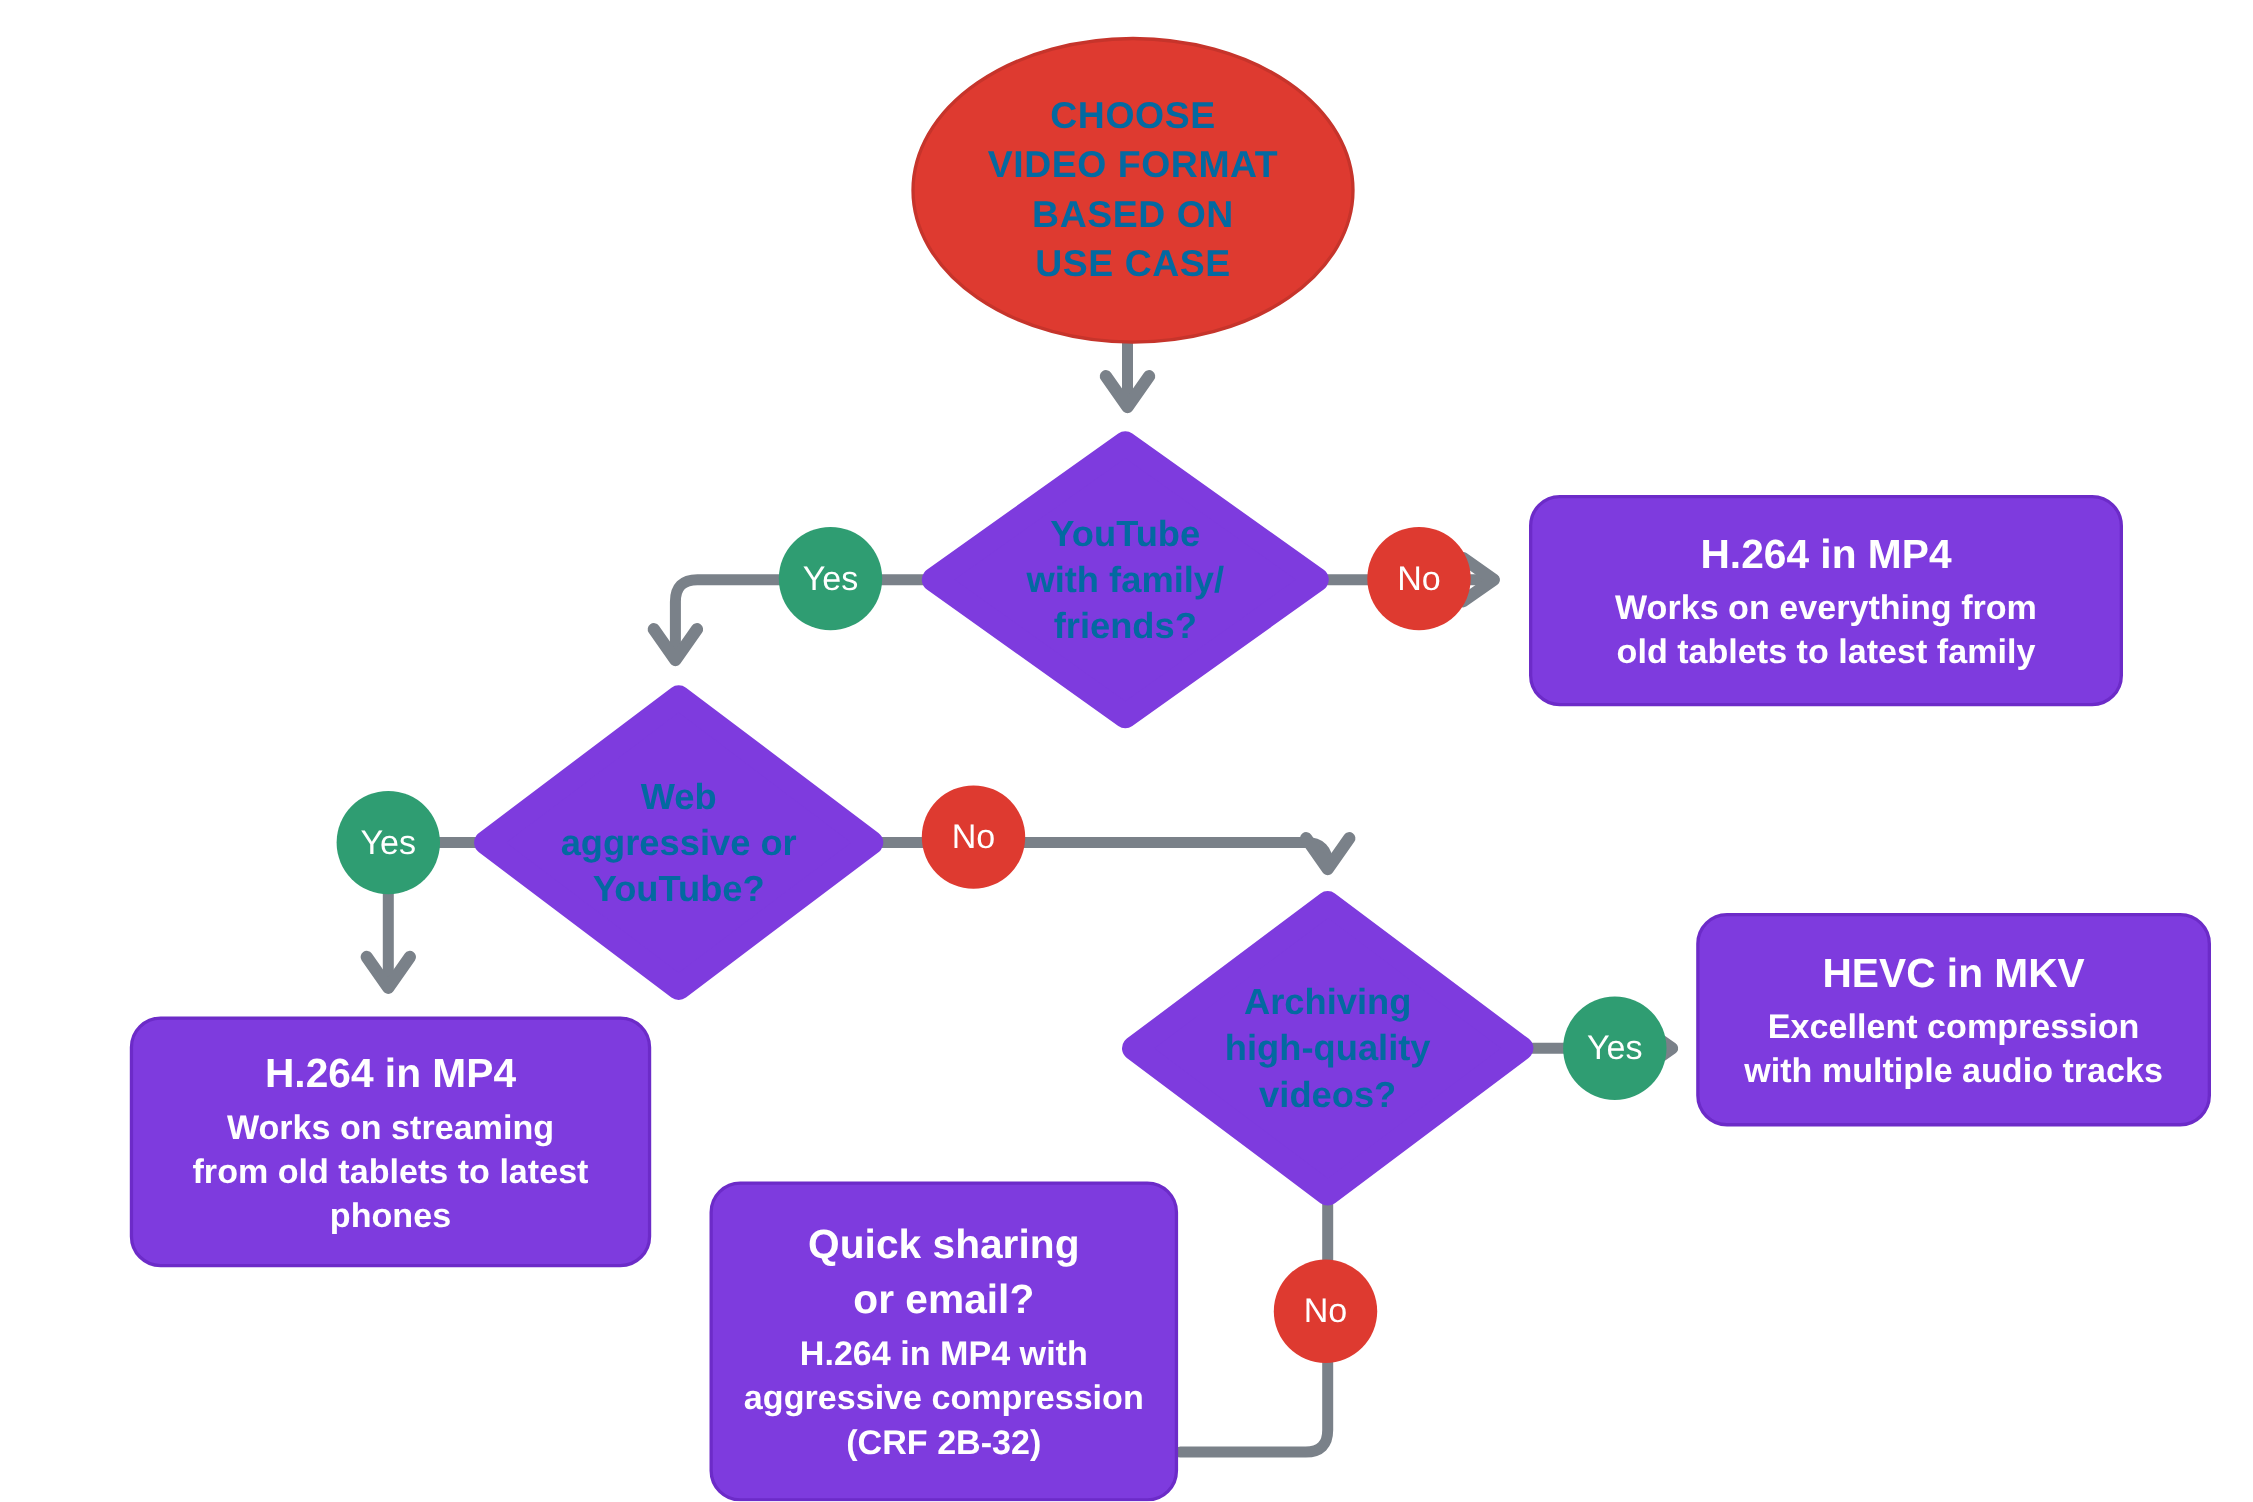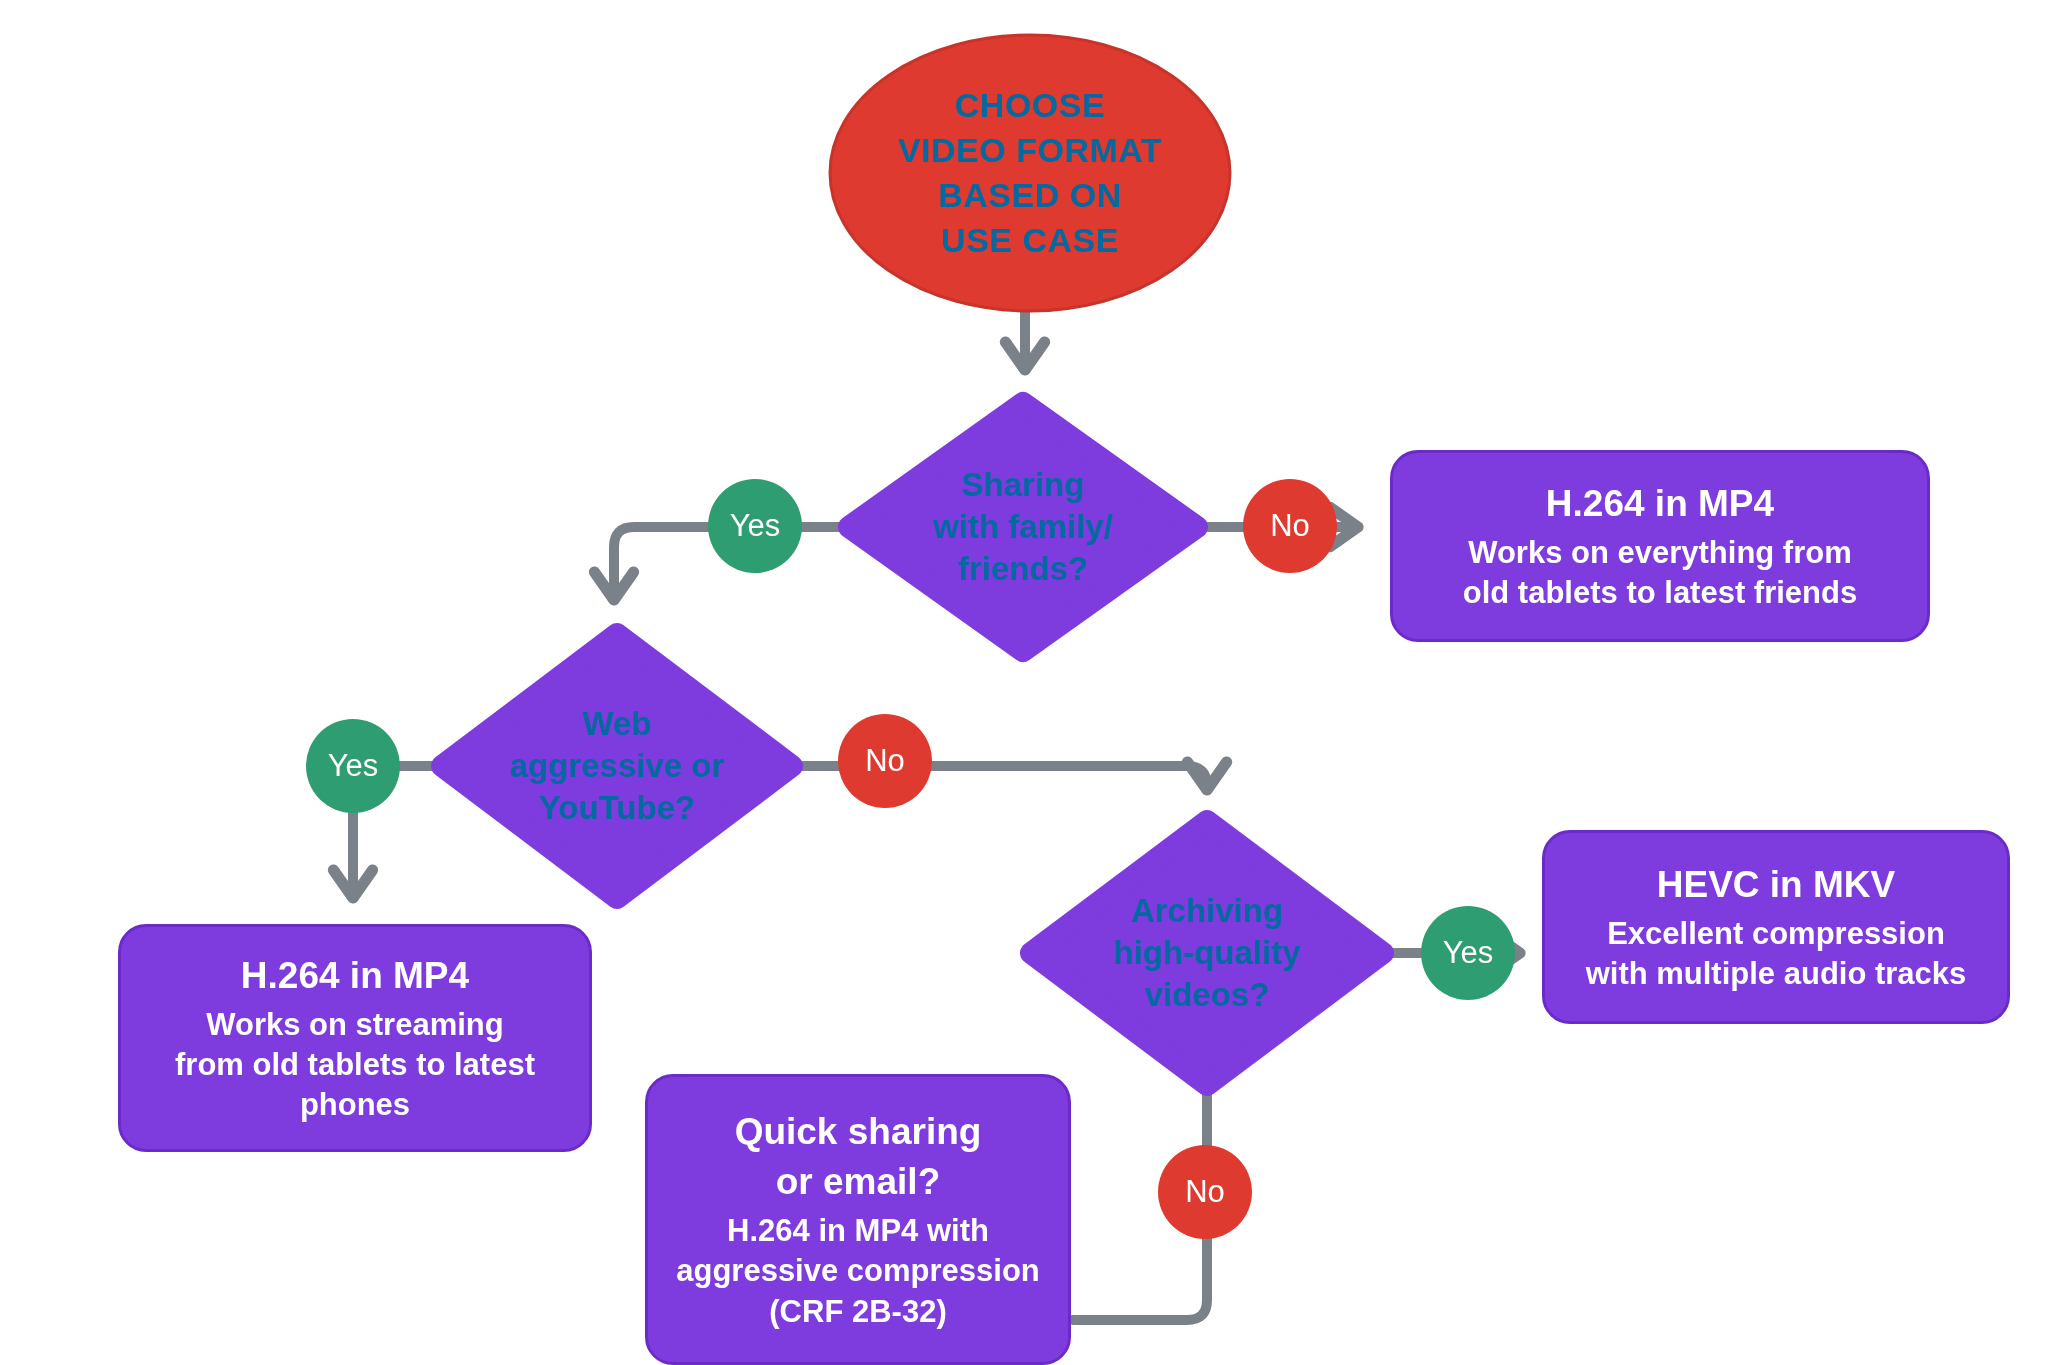--- a/index.html
+++ b/index.html
@@ -70,34 +70,34 @@
       <polygon points="442,766 617,634 792,766 617,898"></polygon>
       <polygon points="1031,953 1207,821 1383,953 1207,1085"></polygon>
     </g>
   </svg>
 
   <div class="overlay start-label" style="left:830px;top:35px;width:400px;height:276px;">CHOOSE
 VIDEO FORMAT
 BASED ON
 USE CASE</div>
 
-  <div class="overlay diamond-label" style="left:838px;top:392px;width:370px;height:270px;">Sharing
+  <div class="overlay diamond-label" style="left:838px;top:392px;width:370px;height:270px;">YouTube
 with family/
 friends?</div>
   <div class="overlay diamond-label" style="left:431px;top:623px;width:372px;height:286px;">Web
 aggressive or
 YouTube?</div>
   <div class="overlay diamond-label" style="left:1020px;top:810px;width:374px;height:286px;">Archiving
 high-quality
 videos?</div>
 
   <div class="result-box" style="left:1390px;top:450px;width:540px;height:192px;">
     <div class="result-title">H.264 in MP4</div>
     <div class="result-desc">Works on everything from
-old tablets to latest friends</div>
+old tablets to latest family</div>
   </div>
 
   <div class="result-box" style="left:118px;top:924px;width:474px;height:228px;">
     <div class="result-title">H.264 in MP4</div>
     <div class="result-desc">Works on streaming
 from old tablets to latest
 phones</div>
   </div>
 
   <div class="result-box" style="left:1542px;top:830px;width:468px;height:194px;border-radius:28px;">

